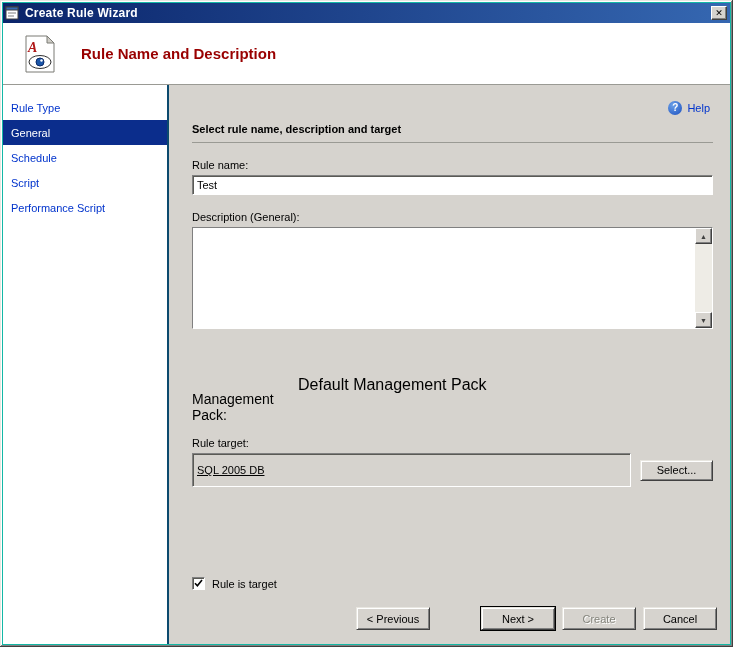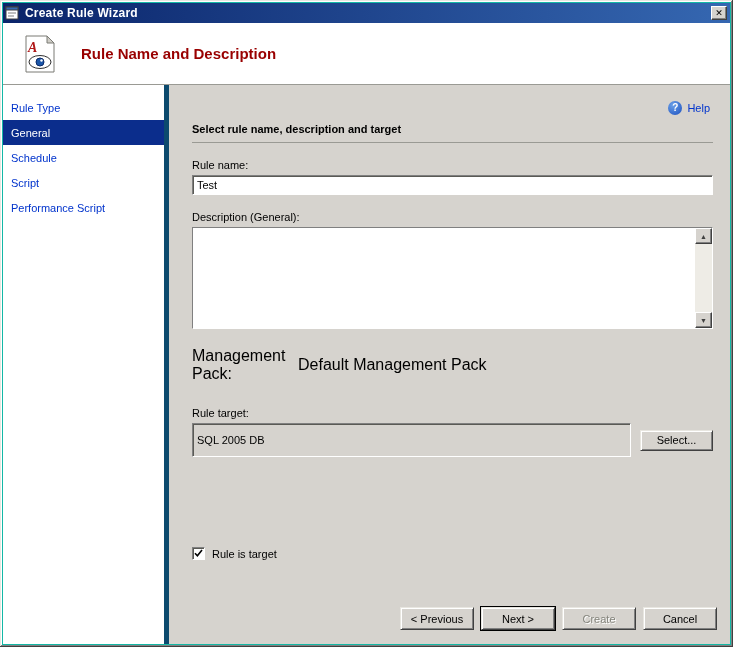--- a/index.html
+++ b/index.html
@@ -35,21 +35,21 @@
   .header {
     height: 62px; flex: 0 0 62px; background: #ffffff;
     display: flex; align-items: center; gap: 22px;
     padding-left: 16px; border-bottom: 1px solid #9a9a94;
   }
   .header-title { font-size: 15px; font-weight: bold; color: #990000; }
   
   .body { flex: 1; display: flex; min-height: 0; }
   .sidebar {
     width: 166px; flex: 0 0 166px; background: #ffffff;
-    border-right: 5px solid #0c4a6e; padding-top: 10px; text-align: right;
+    border-right: 2px solid #0c4a6e; padding-top: 10px; text-align: right;
   }
   .side-item {
     height: 25px; display: flex; align-items: center; padding-left: 8px;
     font-size: 11px; color: #0033cc; cursor: pointer;
   }
   .side-item.active { background: #0b2d8c; color: #ffffff; }
   .main { flex: 1; display: flex; flex-direction: column; background: #d6d3ce; min-width: 0; }
   
   .help-row {
     display: flex; justify-content: flex-end; align-items: center; gap: 5px;
@@ -88,60 +88,60 @@
     display: flex; flex-direction: column; justify-content: space-between;
   }
   .scroll-btn {
     height: 16px; background: #d6d3ce;
     border: 1px solid; border-color: #ffffff #404040 #404040 #ffffff;
     box-shadow: inset -1px -1px 0 #808080;
     display: flex; align-items: center; justify-content: center;
     font-size: 7px; color: #404040; line-height: 1; cursor: pointer;
   }
   .inline-row { display: flex; align-items: center; margin-top: 15px; }
-  .inline-label { width: 106px; flex: 0 0 106px; font-size: 16px; }
+  .inline-label { width: 106px; flex: 0 0 106px; font-size: 14px; margin-top: 44px; }
   .static-value { font-size: 16px; }
   .combo { flex: 1; height: 20px; background: #fff; display: flex; }
   .combo-value { flex: 1; font-size: 11px; padding: 2px 5px; }
   .combo-btn {
     width: 17px; flex: 0 0 17px; background: #d6d3ce;
     border: 1px solid; border-color: #ffffff #404040 #404040 #ffffff;
     box-shadow: inset -1px -1px 0 #808080;
     display: flex; align-items: center; justify-content: center; cursor: pointer;
   }
   .arrow-down {
     width: 0; height: 0;
     border-left: 4px solid transparent; border-right: 4px solid transparent;
     border-top: 4px solid #000;
   }
   .target-row { display: flex; align-items: center; gap: 9px; margin-top: 4px; }
   .readonly-input {
     flex: 1; height: 19px; background: #d6d3ce; color: #000;
-    font: 11px "Liberation Sans", sans-serif; padding: 16px 4px; outline: none;
+    font: 11px "Liberation Sans", sans-serif; padding: 16px 4px; outline: none; text-decoration: underline;
   }
   .btn {
     background: #d6d3ce; font: 11px "Liberation Sans", sans-serif; color: #000;
     border: 1px solid; border-color: #e8e6e0 #404040 #404040 #e8e6e0;
     box-shadow: inset 1px 1px 0 #ffffff, inset -1px -1px 0 #808080;
     cursor: pointer;
   }
   .select-btn { width: 73px; height: 21px; }
   .checkbox-row { display: flex; align-items: center; gap: 7px; margin-top: 90px; }
   .checkbox {
     width: 13px; height: 13px; background: #fff; cursor: pointer;
     display: flex; align-items: center; justify-content: center;
   }
   .checkbox-label { font-size: 11px; }
   
   .footer {
     flex: 0 0 44px; display: flex; justify-content: flex-end; align-items: flex-start;
     gap: 7px; padding: 7px 13px 0 0;
   }
   .footer .btn { width: 74px; height: 23px; }
-  .btn.default { box-shadow: 0 0 0 1px #000, inset 1px 1px 0 #ffffff, inset -1px -1px 0 #808080; }
+  .btn.default { box-shadow: 0 0 0 1px #000, inset 1px 1px 0 #ffffff, inset -1px -1px 0 #808080; margin-left: 44px; }
   .btn.disabled { color: #84847c; text-shadow: 1px 1px 0 #ffffff; cursor: default; }
 </style>
 </head>
 <body>
 
 <div class="window">
 
   <div class="titlebar">
     <span style="display:flex;">
       <svg width="16" height="16" viewBox="0 0 16 16">
@@ -207,21 +207,21 @@
               </div>
           </div>
         </div>
 
         <div class="inline-row" style="margin-top:18px;">
           <span class="inline-label">Management Pack:</span>
           <span class="static-value">Default Management Pack</span>
         </div>
 
 
-        <div class="field-label" style="margin-top:24px;">Rule target:</div>
+        <div class="field-label" style="margin-top:14px;">Rule target:</div>
         <div class="target-row">
           <input class="readonly-input sunken" type="text" readonly="" value="SQL 2005 DB" style="">
           <button class="btn select-btn">Select...</button>
         </div>
 
         <div class="checkbox-row">
           <span class="checkbox sunken">
             <svg width="9" height="9" viewBox="0 0 9 9">
               <path d="M1 4.2 L3.4 6.8 L8 1" fill="none" stroke="#000" stroke-width="1.6"></path>
             </svg>

